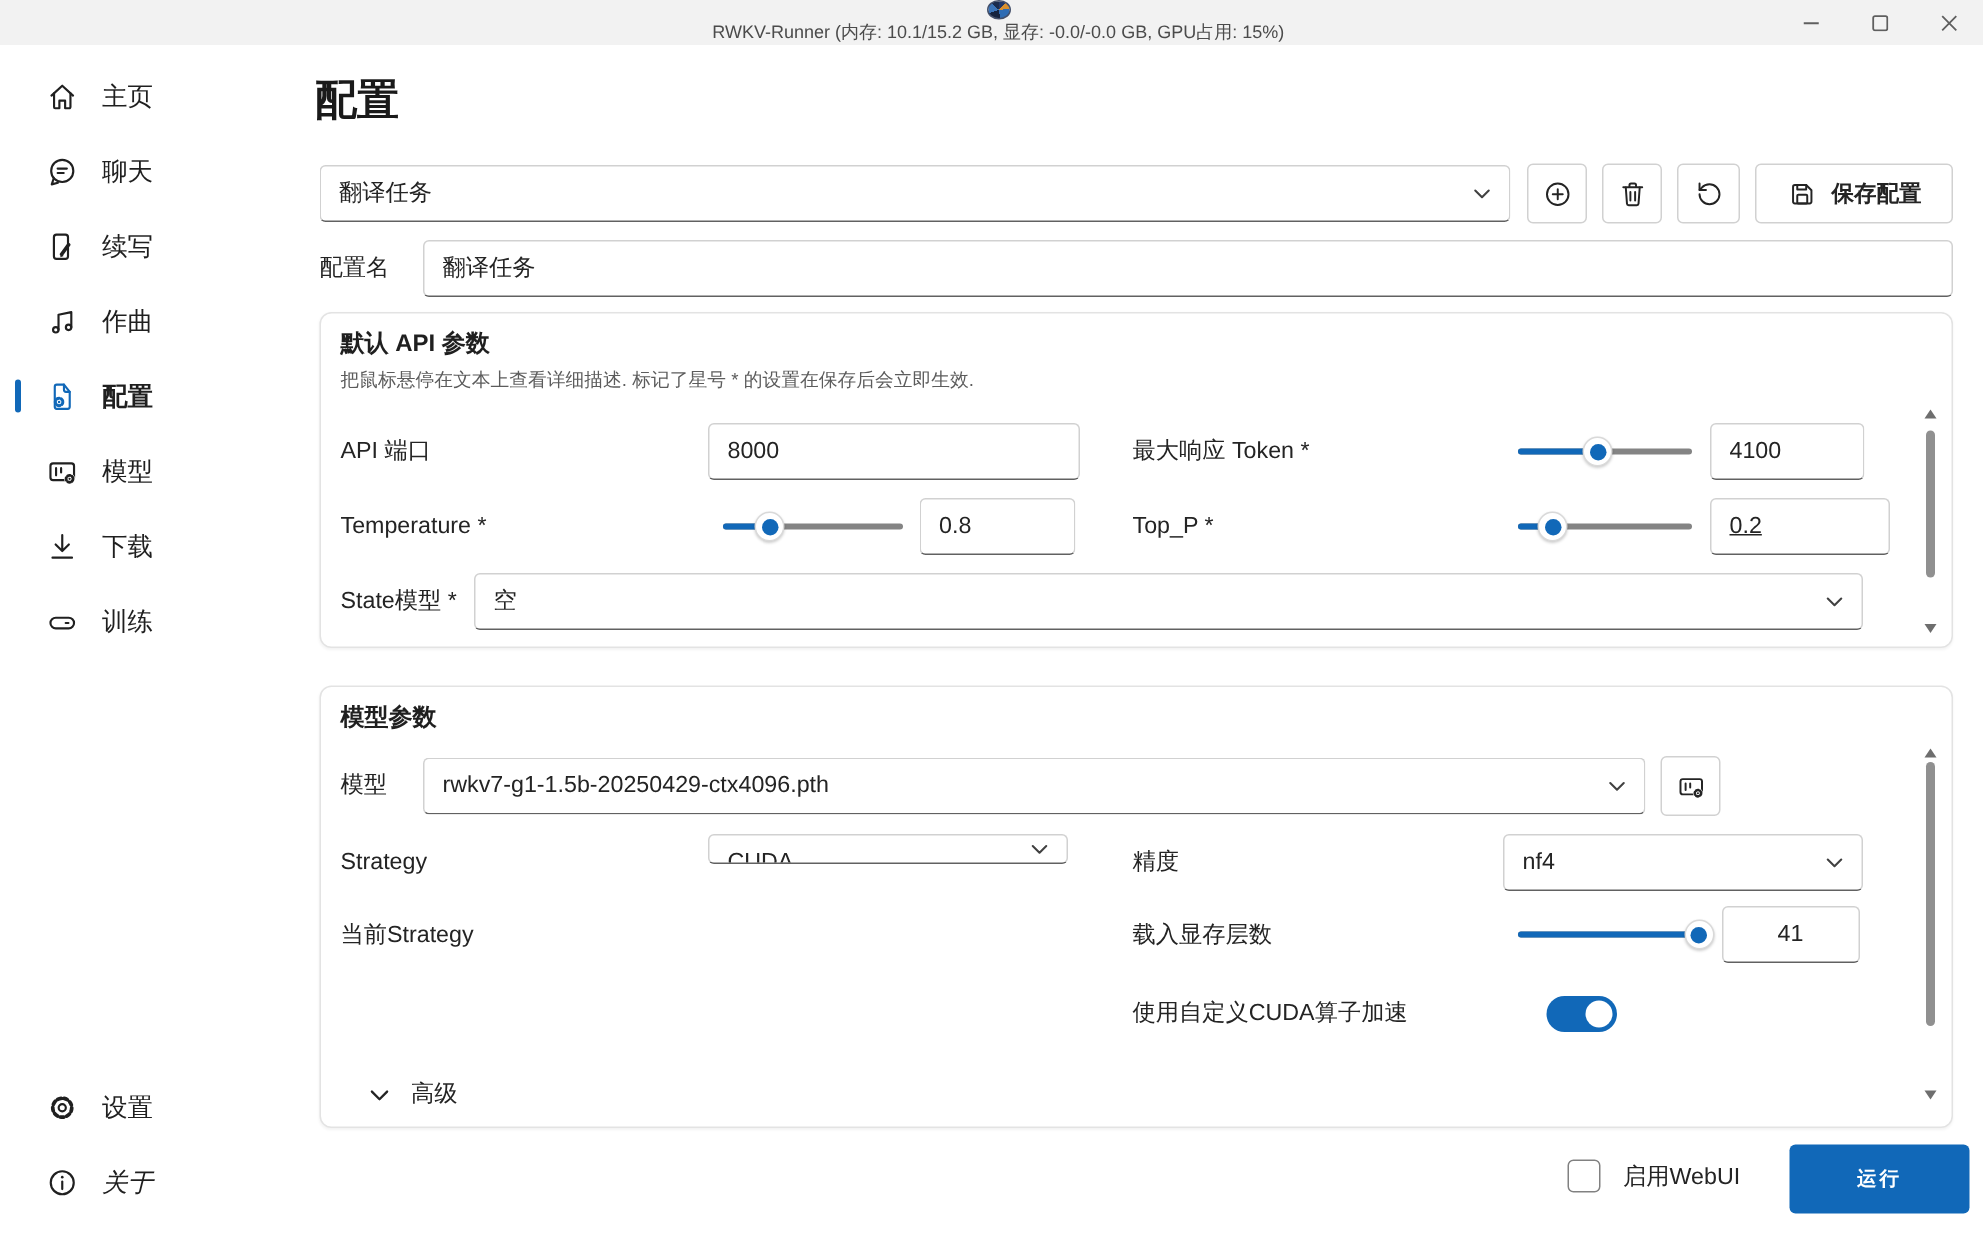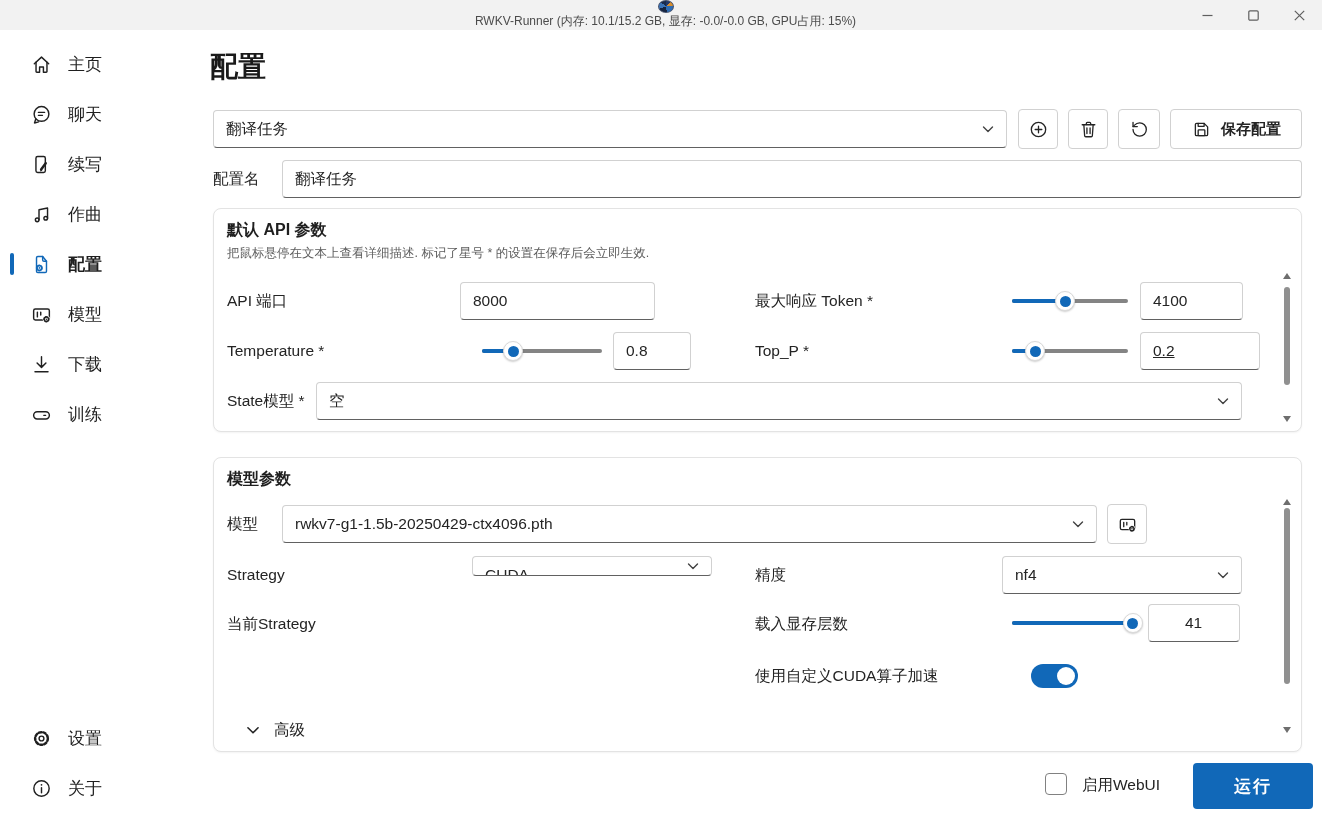--- a/index.html
+++ b/index.html
@@ -43,21 +43,21 @@
   .slider .thumb{position:absolute;left:var(--pct,50%);top:0;width:20px;height:20px;margin-left:-10px;background:#fff;border:1px solid #d9d9d9;border-radius:50%;box-shadow:0 1px 2px rgba(0,0,0,.2);}
   .slider .thumb::after{content:'';position:absolute;inset:3.5px;background:var(--accent);border-radius:50%;}
 
   
   .toggle{position:absolute;width:47px;height:24px;border-radius:12px;background:var(--accent);cursor:pointer;}
   .toggle .knob{position:absolute;right:3px;top:3px;width:18px;height:18px;border-radius:50%;background:#fff;}
 
   
   .checkbox{position:absolute;width:22px;height:22px;border:1px solid #818181;border-radius:4px;background:#fff;cursor:pointer;}
 
-  .runbtn{position:absolute;display:flex;align-items:center;justify-content:center;background:var(--accent);color:#fff;font-size:17px;font-weight:700;border-radius:4px;cursor:pointer;letter-spacing:2px;}
+  .runbtn{position:absolute;display:flex;align-items:center;justify-content:center;background:var(--accent);color:#fff;font-size:13px;font-weight:700;border-radius:4px;cursor:pointer;letter-spacing:2px;}
 
   
   .sarr-up{position:absolute;width:0;height:0;border-left:4.5px solid transparent;border-right:4.5px solid transparent;border-bottom:6px solid #6e6e6e;cursor:pointer;}
   .sarr-down{position:absolute;width:0;height:0;border-left:4.5px solid transparent;border-right:4.5px solid transparent;border-top:6px solid #6e6e6e;cursor:pointer;}
   .sthumb{position:absolute;width:6px;background:#909090;border-radius:3px;cursor:pointer;}
 
   svg{display:block;}
 </style>
 </head>
 <body>
@@ -159,21 +159,21 @@
   </div>
 
   <div class="nav" style="top:718px;">
     <svg class="ic" viewBox="0 0 24 24" fill="none" stroke="#202020" stroke-width="1.5" stroke-linecap="round" stroke-linejoin="round">
       <circle cx="12" cy="12" r="6.6" stroke-width="2.6" stroke-dasharray="2.5 2.1"></circle>
       <circle cx="12" cy="12" r="2.5"></circle>
     </svg>
     <span>设置</span>
   </div>
 
-  <div class="nav" style="top:768px;">
+  <div class="nav" style="top:768px;font-style:italic;">
     <svg class="ic" viewBox="0 0 24 24" fill="none" stroke="#202020" stroke-width="1.5" stroke-linecap="round" stroke-linejoin="round">
       <circle cx="12" cy="12" r="8"></circle>
       <path d="M12 11.2 V16.4"></path>
       <circle cx="12" cy="8.1" r="0.9" fill="#202020" stroke="none"></circle>
     </svg>
     <span>关于</span>
   </div>
 
   <div class="pagetitle">配置</div>
 
@@ -219,40 +219,40 @@
   <div class="lbl" style="left:213px;top:160px;">配置名</div>
   <div class="tinput" style="left:282px;top:160px;width:1020px;height:38px;">
     <span>翻译任务</span>
   </div>
 
   <div class="card" style="left:213px;top:208px;width:1089px;height:224px;"></div>
   <div class="abs h16" style="left:227px;top:220px;">默认 API 参数</div>
   <div class="abs small" style="left:227px;top:245px;">把鼠标悬停在文本上查看详细描述. 标记了星号 * 的设置在保存后会立即生效.</div>
 
   <div class="lbl" style="left:227px;top:282px;">API 端口</div>
-  <div class="tinput" style="left:460px;top:282px;width:195px;height:38px;">
+  <div class="tinput" style="left:472px;top:282px;width:248px;height:38px;">
     <span>8000</span>
   </div>
   <div class="lbl" style="left:755px;top:282px;">最大响应 Token *</div>
   <div class="slider" style="left: 1012px; top: 291px; width: 116px; --pct: 46%;">
     <div class="rail"></div>
       <div class="fill"></div>
       <div class="thumb"></div>
   </div>
   <div class="tinput" style="left:1140px;top:282px;width:103px;height:38px;">
     <span>4100</span>
   </div>
 
   <div class="lbl" style="left:227px;top:332px;">Temperature *</div>
   <div class="slider" style="left: 482px; top: 341px; width: 120px; --pct: 26%;">
     <div class="rail"></div>
       <div class="fill"></div>
       <div class="thumb"></div>
   </div>
-  <div class="tinput" style="left:613px;top:332px;width:78px;height:38px;">
+  <div class="tinput" style="left:613px;top:332px;width:104px;height:38px;">
     <span>0.8</span>
   </div>
   <div class="lbl" style="left:755px;top:332px;">Top_P *</div>
   <div class="slider" style="left: 1012px; top: 341px; width: 116px; --pct: 20%;">
     <div class="rail"></div>
       <div class="fill"></div>
       <div class="thumb"></div>
   </div>
   <div class="tinput" style="left:1140px;top:332px;width:120px;height:38px;text-decoration:underline;">
     <span>0.2</span>

